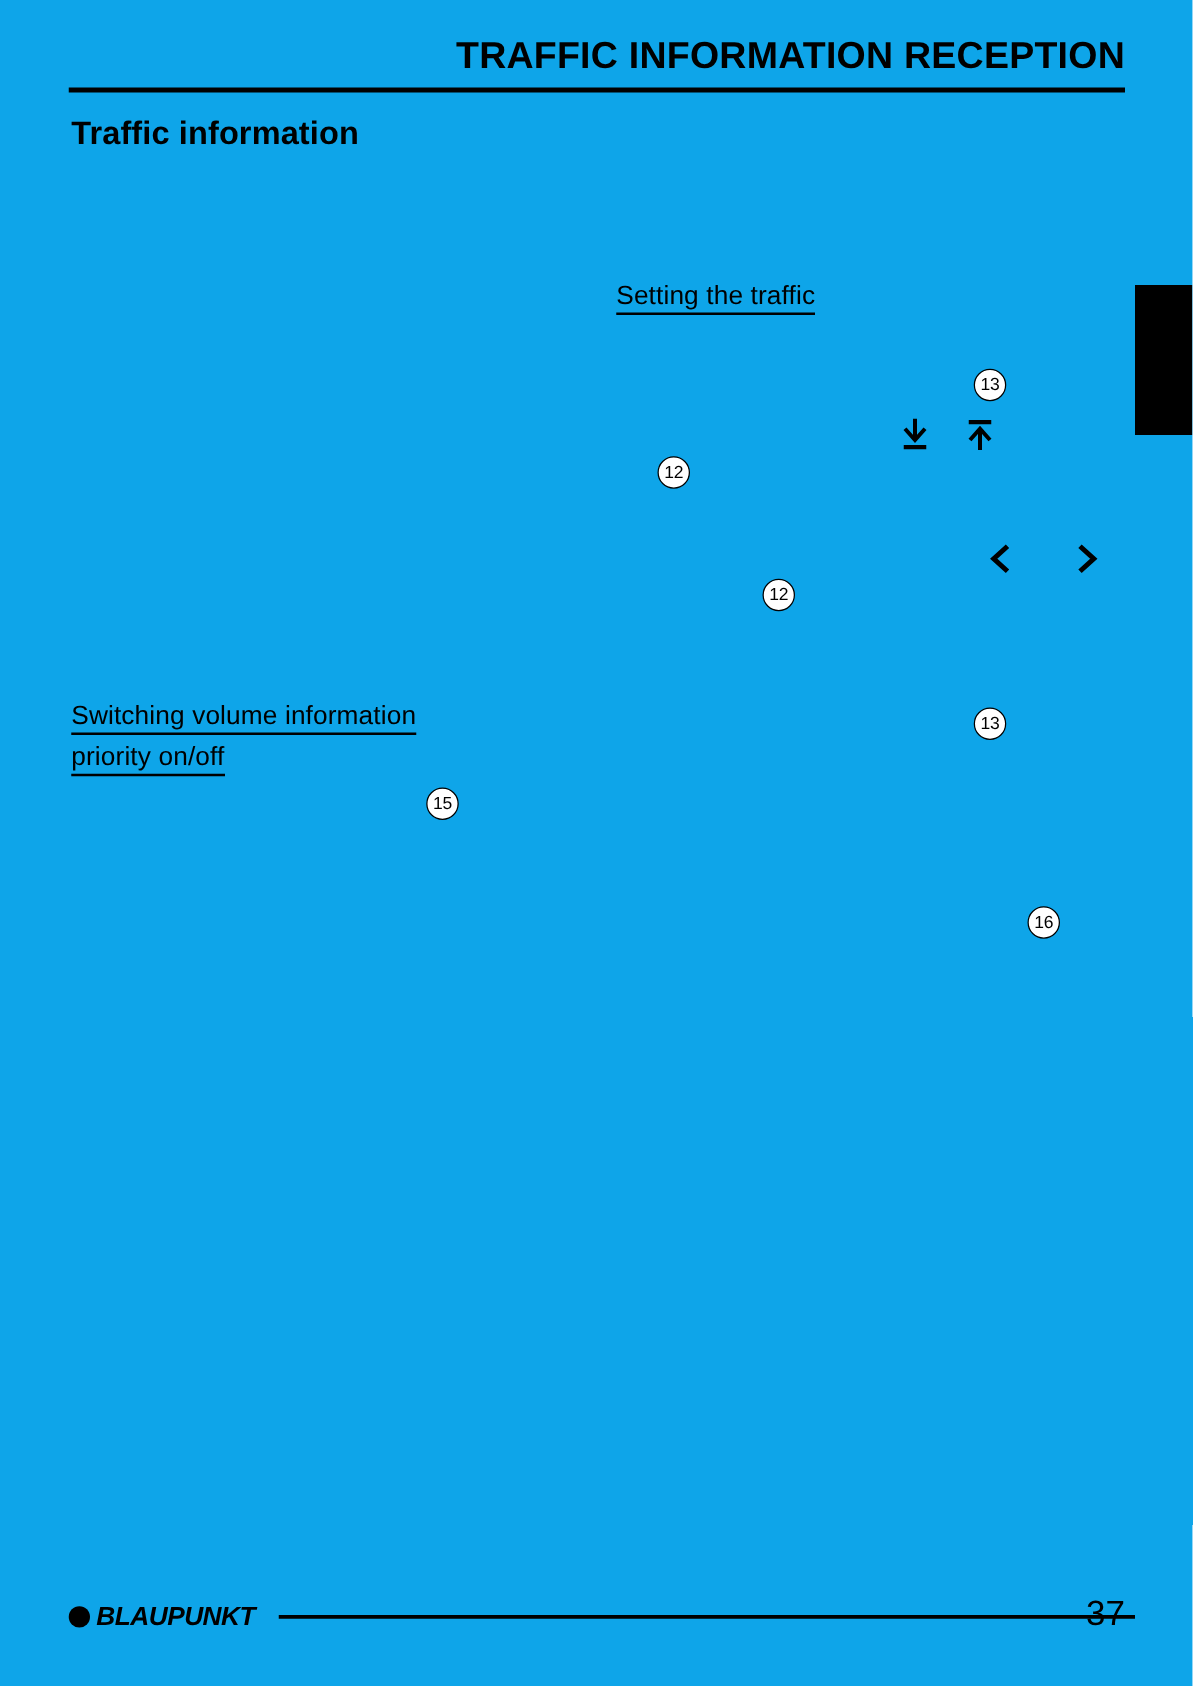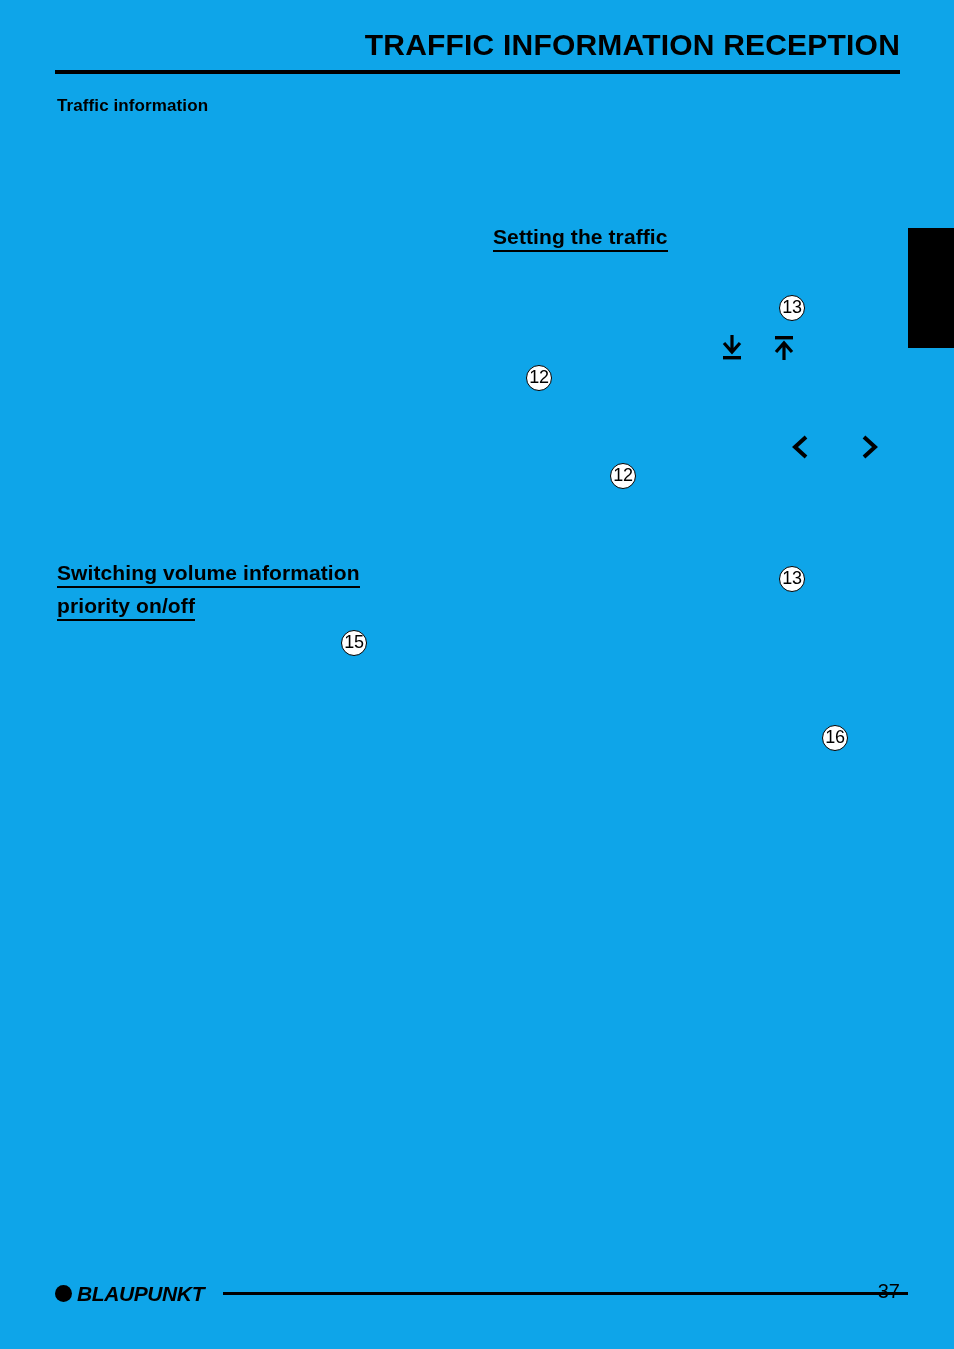--- a/index.html
+++ b/index.html
@@ -52,31 +52,31 @@
     height: 120px;
     background: #000000;
   }
 
   
   .page-title {
     position: absolute;
     left: 57px;
     top: 88px;
     width: 420px;
-    font-size: 17px;
+    font-size: 26px;
     font-weight: bold;
     line-height: 36px;
     letter-spacing: 0.1px;
   }
 
   
   .section-heading {
     position: absolute;
     font-size: 21px;
-    font-weight: bold;
+    font-weight: normal;
     line-height: 33px;
     letter-spacing: 0.1px;
   }
   .section-heading span {
     border-bottom: 2px solid #000000;
     padding-bottom: 2px;
     display: inline;
     box-decoration-break: clone;
     -webkit-box-decoration-break: clone;
   }
@@ -93,21 +93,21 @@
   }
 
   
   .callout {
     position: absolute;
     width: 26px;
     height: 26px;
     border: 1.6px solid #000000;
     border-radius: 50%;
     box-sizing: border-box;
-    font-size: 18px;
+    font-size: 14px;
     line-height: 23px;
     text-align: center;
     font-weight: normal;
     letter-spacing: -0.2px;
     background: #ffffff;
   }
 
   
   .glyph {
     position: absolute;
@@ -153,21 +153,21 @@
     left: 168px;
     top: 12px;
     width: 685px;
     height: 3px;
     background: #000000;
   }
   .page-number {
     position: absolute;
     right: 0;
     top: -4px;
-    font-size: 20px;
+    font-size: 28px;
     line-height: 30px;
     text-align: left;
   }
 </style>
 </head>
 <body>
 
 <div class="page">
 
   <div class="running-header">TRAFFIC INFORMATION RECEPTION</div>

